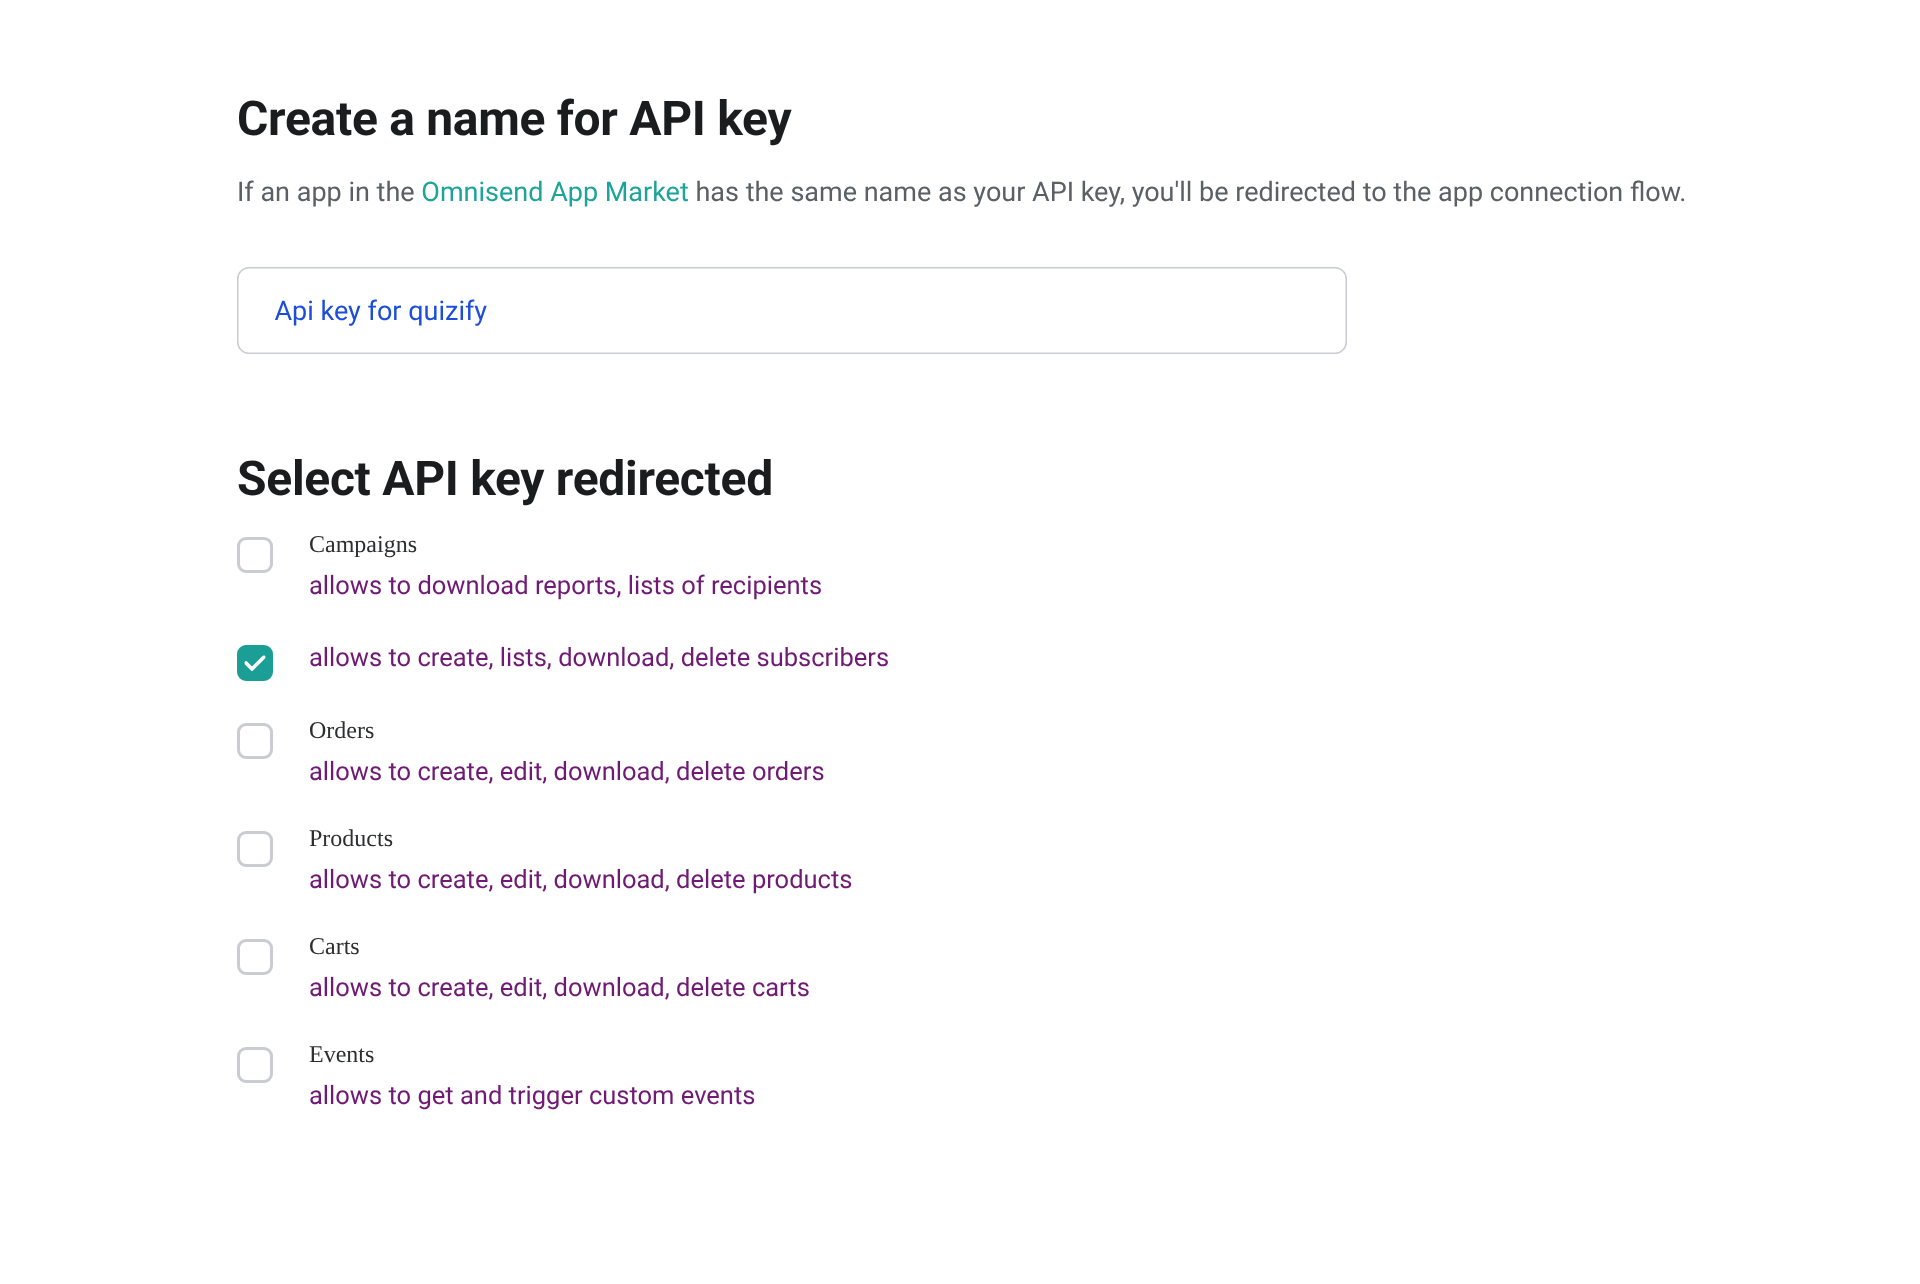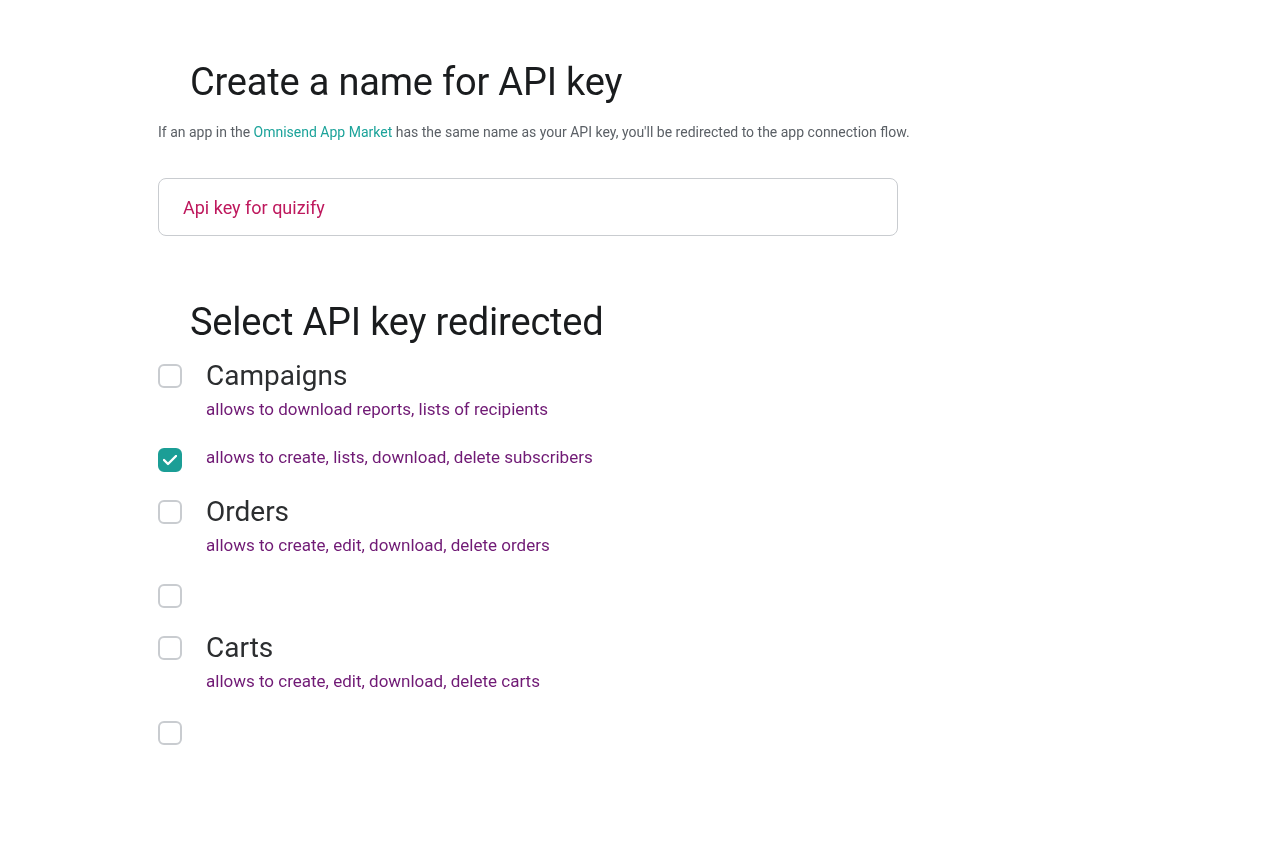--- a/index.html
+++ b/index.html
@@ -8,45 +8,44 @@
     background: #fff;
     color: #2c2e30;
     width: 1280px;
     height: 856px;
     overflow: hidden;
   }
   .page {
     padding: 60px 0 0 158px;
   }
   h1 {
-    font-size: 38px;
-    font-weight: 400;
+    font-size: 32px;
+    font-weight: 700;
     color: #1a1c1e;
     margin-bottom: 18px;
     letter-spacing: -0.2px;
-    margin-left: 32px;
   }
   .intro {
-    font-size: 14px;
+    font-size: 18px;
     color: #5b6066;
     line-height: 1.45;
     margin-bottom: 36px;
   }
   .intro a {
     color: #1ca39a;
     text-decoration: none;
   }
   .name-input {
     width: 740px;
     height: 58px;
     border: 1px solid #c9ccd0;
     border-radius: 8px;
     padding: 0 24px;
     font-size: 18px;
-    color: #be185d;
+    color: #1d4ed8;
     outline: none;
     font-family: inherit;
     display: block;
   }
   .section2 {
     margin-top: 64px;
   }
   .sub {
     font-size: 18px;
     color: #5b6066;
@@ -74,25 +73,26 @@
     margin-top: 2px;
   }
   .checkbox.checked {
     background: #1b9e96;
     border-color: #1b9e96;
   }
   .checkbox.checked svg { display: block; }
   .checkbox svg { display: none; }
   .perm-text { }
   .perm-title {
-    font-size: 28px;
+    font-size: 16px;
     color: #2c2e30;
     font-weight: 400;
     line-height: 1;
     margin-bottom: 8px;
+    font-family: Liberation Serif, serif;
   }
   .perm-desc {
     font-size: 17px;
     color: #701a75;
     line-height: 1.3;
     text-align: center;
   }
 </style>
 </head>
 <body>
@@ -140,33 +140,41 @@
         <div class="perm-text">
           <div class="perm-title">Orders</div>
           <div class="perm-desc">allows to create, edit, download, delete orders</div>
         </div>
       </div>
 
       <div class="perm-row">
         <div class="checkbox">
           
         </div>
+        <div class="perm-text">
+          <div class="perm-title">Products</div>
+          <div class="perm-desc">allows to create, edit, download, delete products</div>
+        </div>
       </div>
 
       <div class="perm-row">
         <div class="checkbox">
           
         </div>
         <div class="perm-text">
           <div class="perm-title">Carts</div>
           <div class="perm-desc">allows to create, edit, download, delete carts</div>
         </div>
       </div>
 
       <div class="perm-row">
         <div class="checkbox">
           
         </div>
+        <div class="perm-text">
+          <div class="perm-title">Events</div>
+          <div class="perm-desc">allows to get and trigger custom events</div>
+        </div>
       </div>
 
     </div>
   </div>
 </div>
 
 </body></html>

